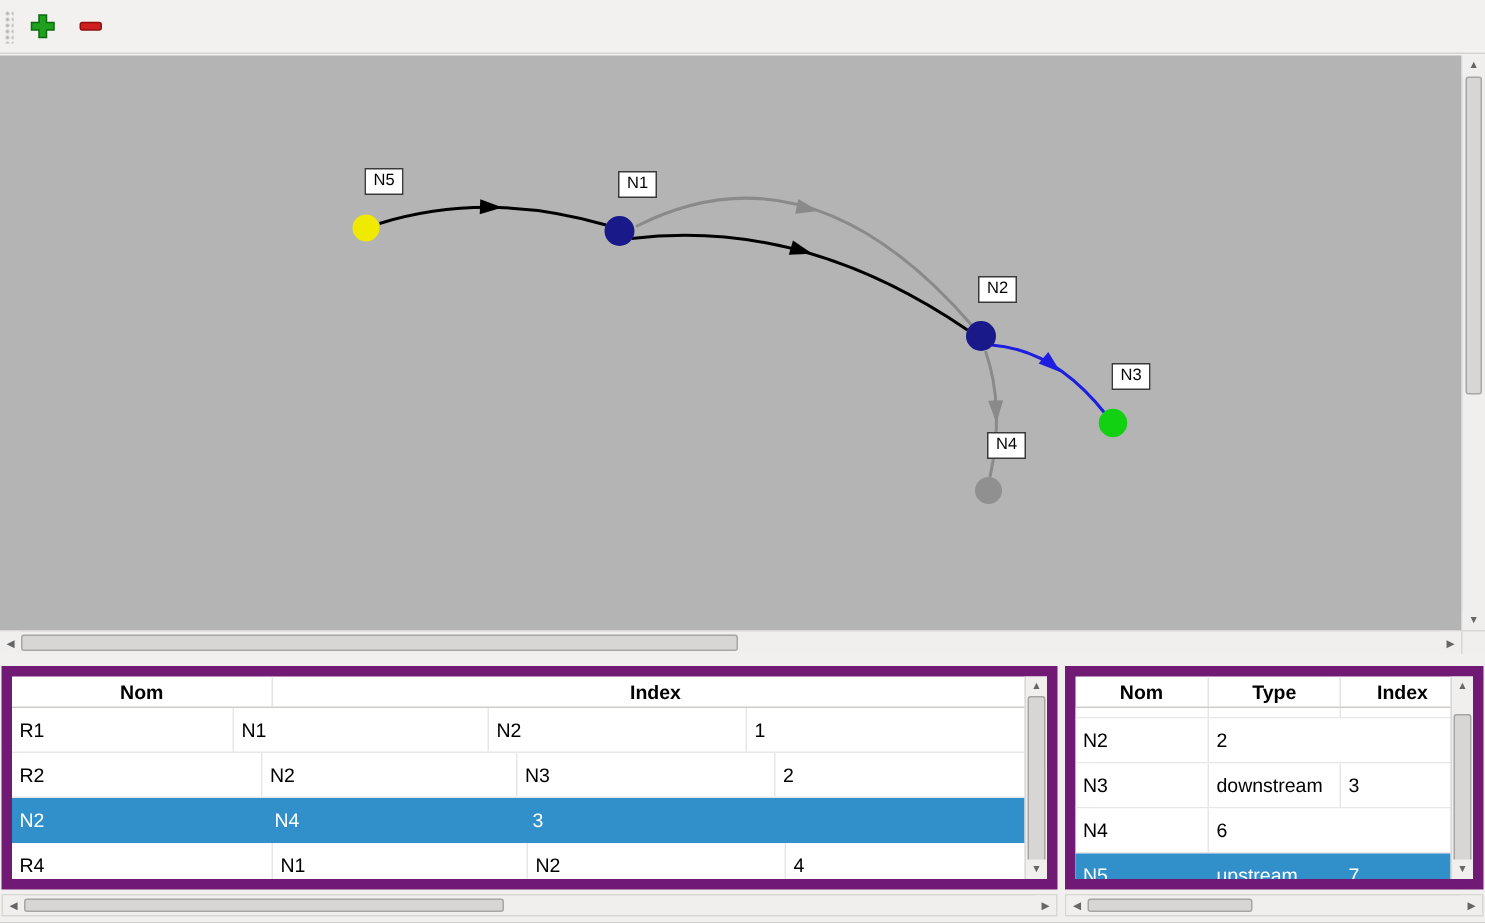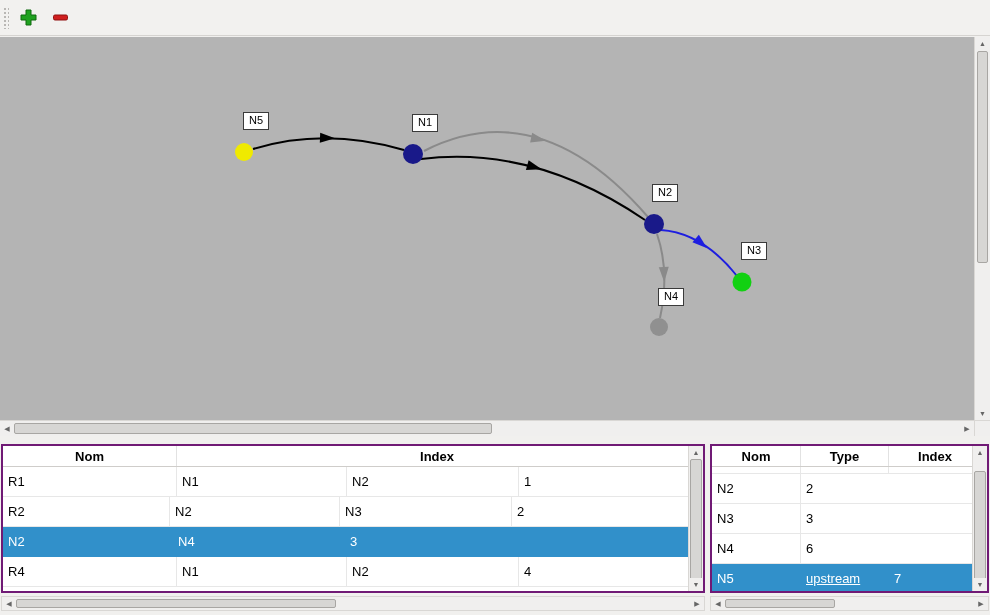--- a/index.html
+++ b/index.html
@@ -59,21 +59,21 @@
   }
   .sb.v .sb-thumb { left: 2px; right: 2px; }
   .sb.h .sb-thumb, .sb.h2 .sb-thumb { top: 2px; bottom: 2px; }
   .corner {
     position: absolute; left: 974px; top: 420px; width: 16px; height: 16px;
     background: #f0efee; border-left: 1px solid #d9d7d4; border-top: 1px solid #d9d7d4;
   }
 
   
   .dtable {
-    position: absolute; background: #fff; border: 2px solid #701a75;
+    position: absolute; background: #fff; border: 7px solid #701a75;
     padding-right: 6px; overflow: hidden;
   }
   .thead { display: flex; height: 21px; border-bottom: 1px solid #cfcdca; }
   .th {
     display: flex; align-items: center; justify-content: center;
     font-size: 13px; font-weight: bold; height: 100%;
     border-right: 1px solid #e2e2e2; overflow: hidden; white-space: nowrap;
   }
   .th:last-child { border-right: none; }
   .trow { display: flex; height: 30px; border-bottom: 1px solid #e7e7e7; background: #fff; }
@@ -151,21 +151,21 @@
   <div class="sb-btn r">▶</div>
 </div>
 <div class="corner"></div>
 
 <div class="dtable" style="left:1px; top:444px; width:704px; height:149px;">
   <div class="thead">
     <div class="th" style="width:174px;">Nom</div>
     <div class="th" style="flex:1;">Index</div>
   </div>
   <div class="trow">
-    <div class="td" style="width:174px;">R1</div>
+    <div class="td" style="width:148px;">R1</div>
     <div class="td" style="width:170px;">N1</div>
     <div class="td" style="width:172px;">N2</div>
     <div class="td" style="flex:1;">1</div>
   </div>
   <div class="trow">
     <div class="td" style="width:167px;">R2</div>
     <div class="td" style="width:170px;">N2</div>
     <div class="td" style="width:172px;">N3</div>
     <div class="td" style="flex:1;">2</div>
   </div>
@@ -203,20 +203,21 @@
     <div class="td" style="width:89px;"></div>
     <div class="td" style="width:88px;"></div>
     <div class="td" style="flex:1;"></div>
   </div>
   <div class="trow">
     <div class="td" style="width:89px;">N2</div>
     <div class="td" style="flex:1;">2</div>
   </div>
   <div class="trow">
     <div class="td" style="width:89px;">N3</div>
+    <div class="td" style="width:88px;">downstream</div>
     <div class="td" style="flex:1;">3</div>
   </div>
   <div class="trow">
     <div class="td" style="width:89px;">N4</div>
     <div class="td" style="flex:1;">6</div>
   </div>
   <div class="trow selected">
     <div class="td" style="width:89px;">N5</div>
     <div class="td" style="width:88px;text-decoration:underline;">upstream</div>
     <div class="td" style="flex:1;">7</div>

